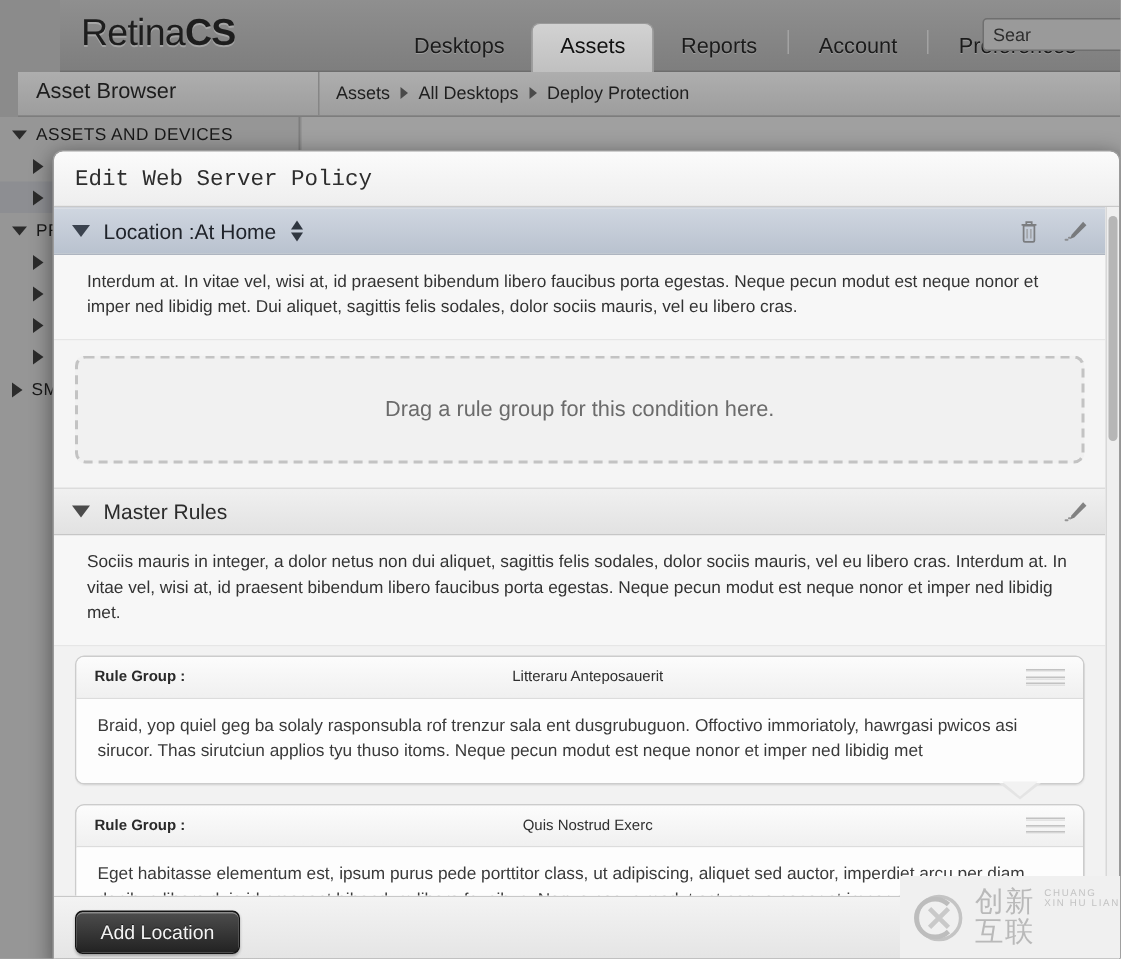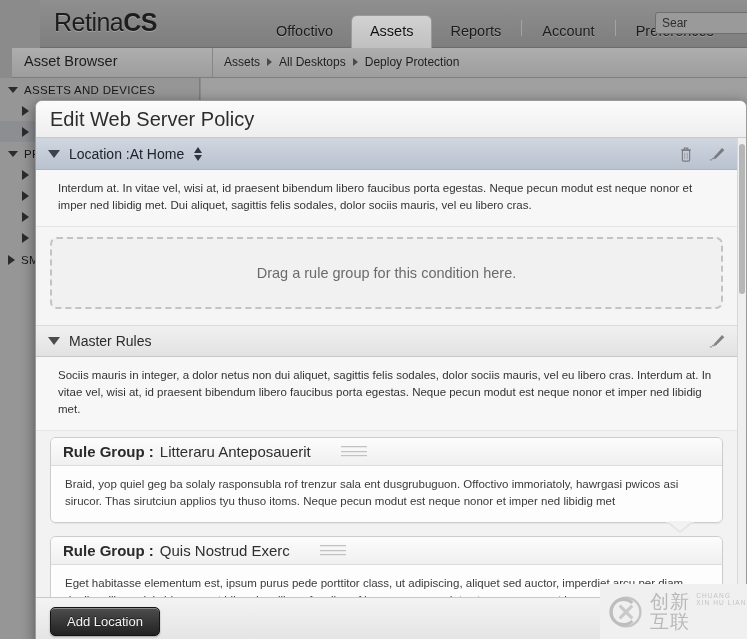--- a/index.html
+++ b/index.html
@@ -146,22 +146,23 @@
     box-shadow: 0 3px 14px rgba(0,0,0,0.45), 0 0 0 1px rgba(255,255,255,0.5) inset;
     overflow: hidden;
     display: flex; flex-direction: column;
   }
   .modal-title {
     height: 37px; flex: 0 0 37px;
     background: linear-gradient(to bottom, #fbfbfb 0%, #eeeeee 100%);
     border-bottom: 1px solid #c9c9c9;
     display: flex; align-items: center;
     padding-left: 14px;
-    font-size: 20px; color: #2d2d2d;
+    font-size: 15px; color: #2d2d2d;
     border-radius: 6px 6px 0 0;
+    font-family: Liberation Mono, monospace;
   }
 
   .modal-scroll {
     flex: 1 1 auto;
     position: relative;
     overflow: hidden;
     background: #f6f6f6;
   }
   .scroll-inner {
     position: absolute; inset: 0 9px 0 0;
@@ -250,21 +251,21 @@
     margin-bottom: 13px;
     box-shadow: 0 1px 1px rgba(0,0,0,0.06);
   }
   .rg-head {
     height: 28px;
     display: flex; align-items: center;
     padding: 0 12px;
     background: linear-gradient(to bottom, #fcfcfc 0%, #f0f0f0 100%);
     border-bottom: 1px solid #dcdcdc;
     border-radius: 5px 5px 0 0;
-    font-size: 15px; color: #2a2a2a;
+    font-size: 10px; color: #2a2a2a; justify-content: space-between;
   }
   .rg-head .lbl { font-weight: bold; }
   .rg-head .nm { margin-left: 6px; font-weight: normal; color: #2f2f2f; }
   .drag-handle {
     margin-left: 30px;
     width: 26px; height: 11px;
     display: flex; flex-direction: column; justify-content: space-between;
   }
   .drag-handle i {
     display: block; height: 2px; background: #c2c2c2;
@@ -351,21 +352,21 @@
 <body>
 
 <div id="app">
 
   <div class="bg-app">
 
     <div class="topbar">
       <div class="brand"><span class="lite">Retina</span><b>CS</b></div>
 
       <div class="navtabs">
-        <div class="navtab">Offoctivo</div>
+        <div class="navtab">Desktops</div>
         <div class="navtab active">Assets</div>
         <div class="navtab">Reports</div>
         <div class="navsep"></div>
         <div class="navtab">Account</div>
         <div class="navsep"></div>
         <div class="navtab">Preferences</div>
       </div>
 
       <div class="searchbox">
         <span>Sear</span>

